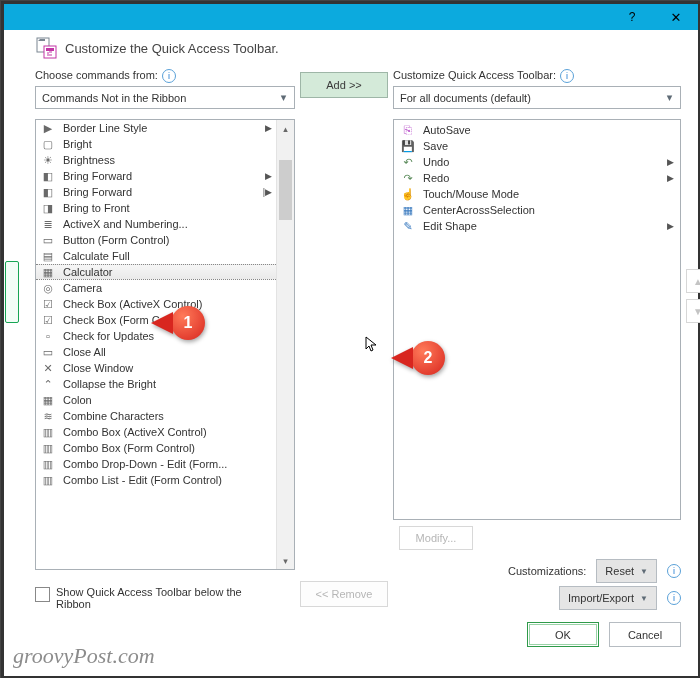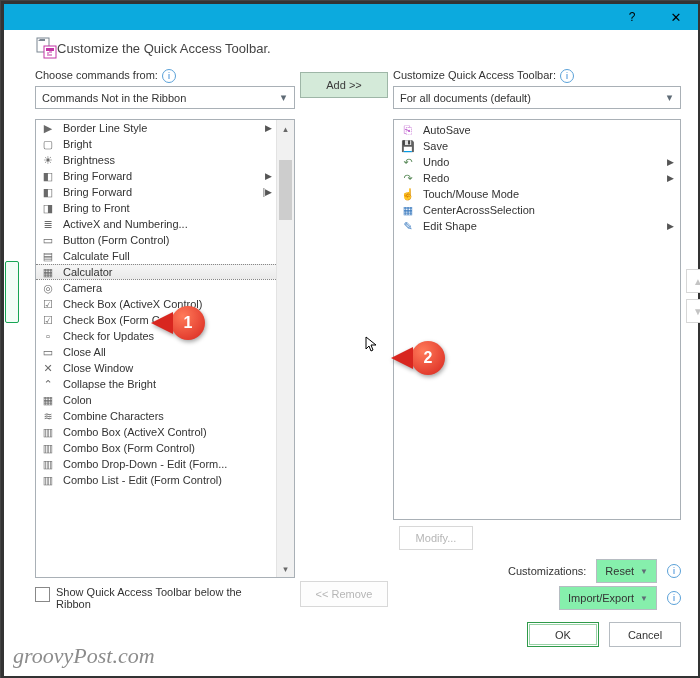--- a/index.html
+++ b/index.html
@@ -12,21 +12,21 @@
 
 
 .titlebar{position:absolute;top:3px;left:3px;right:3px;height:26px;background:#0caade;display:flex;justify-content:flex-end;align-items:center;color:#000}
 .titlebar .ctrl{width:44px;height:26px;display:flex;align-items:center;justify-content:center;font-size:12px;font-family:"Segoe UI Symbol",sans-serif;color:#000}
 .titlebar .ctrl.close{font-size:13px}
 
 
 .panel{position:absolute;top:32px;left:34px;right:20px;bottom:65px;background:#fff}
 
 
-.hdr{display:flex;align-items:center;padding:4px 0 10px}
+.hdr{display:flex;align-items:center;gap:8px;padding:4px 0 10px}
 .hdr svg{flex:0 0 auto}
 .hdr-title{font-size:13px;color:#444}
 
 
 .cols{display:flex;gap:0;height:calc(100% - 40px)}
 .col-left{width:260px;display:flex;flex-direction:column}
 .col-mid{width:98px;display:flex;flex-direction:column;align-items:center;justify-content:space-between}
 .col-right{flex:1;display:flex;flex-direction:column;position:relative}
 
 .label{font-size:11px;color:#333;margin-bottom:3px}
@@ -57,29 +57,29 @@
 .midbtn.disabled{background:#fdfdfd;border-color:#d8d8d8;color:#b6b6b6}
 .cursor{position:absolute;width:14px;height:18px;pointer-events:none}
 
 
 .rlistwrap{flex:1;border:1px solid #a9b0b6;min-height:0;position:relative;overflow:hidden}
 .rlist{padding:2px}
 .modify{margin:6px 0 6px 6px;width:72px;height:22px;border:1px solid #d8d8d8;background:#fff;color:#b6b6b6;display:flex;align-items:center;justify-content:center}
 
 .footer-row{display:flex;align-items:center;justify-content:flex-end;gap:6px;margin-top:3px}
 .footer-row .flabel{margin-right:4px}
-.smallbtn{height:22px;border:1px solid #b6bcc2;background:#86efac;display:flex;align-items:center;padding:0 8px;gap:6px}
+.smallbtn{height:22px;border:1px solid #b6bcc2;background:#e5e5e5;display:flex;align-items:center;padding:0 8px;gap:6px}
 .smallbtn .car{color:#5f6b76;font-size:8px}
 
 
 .movers{position:absolute;right:-29px;top:200px;display:flex;flex-direction:column;gap:6px}
 .mover{width:22px;height:22px;border:1px solid #d7d7d7;background:#fff;color:#c4c4c4;display:flex;align-items:center;justify-content:center;font-size:10px}
 
 
-.chkrow{display:flex;gap:6px;align-items:flex-start;margin-top:8px;width:240px}
+.chkrow{display:flex;gap:6px;align-items:flex-start;margin-top:16px;width:240px}
 .chkbox{width:13px;height:13px;border:1px solid #888;background:#fff;flex:0 0 13px;margin-top:1px}
 
 
 .dlgbtns{position:absolute;right:20px;bottom:32px;display:flex;gap:10px}
 .dlgbtn{width:70px;height:23px;border:1px solid #b6bcc2;background:#fff;display:flex;align-items:center;justify-content:center}
 .dlgbtn.ok{border:1px solid #2f9a4a;background:#fff;outline:1px solid #9ad3a8;outline-offset:-3px}
 
 
 .callout{position:absolute;display:flex;align-items:center;filter:drop-shadow(1px 2px 2px rgba(0,0,0,.35))}
 .callout .bubble{width:34px;height:34px;border-radius:50%;background:radial-gradient(circle at 35% 30%,#ff7a59,#d8261f);display:flex;align-items:center;justify-content:center;color:#fff;font-size:16px;font-weight:600}

